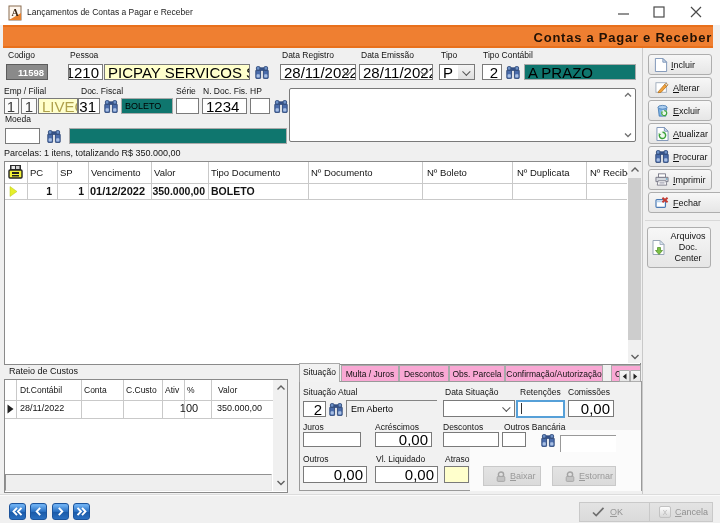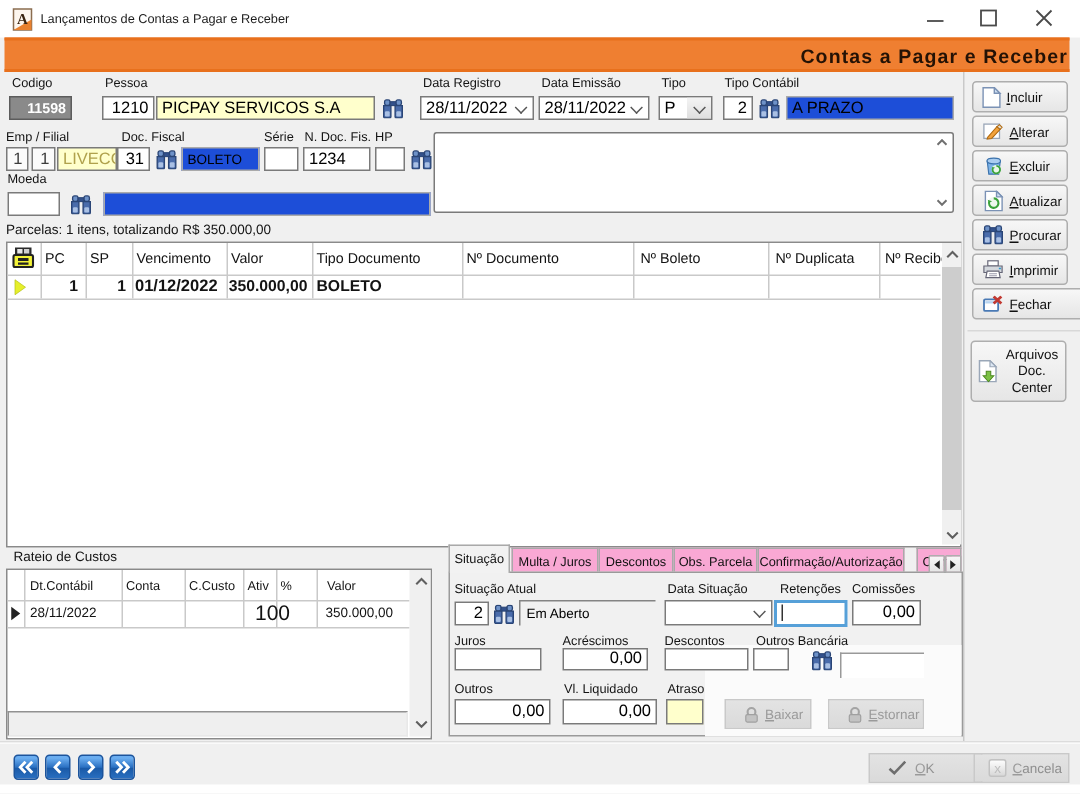--- a/index.html
+++ b/index.html
@@ -1,19 +1,19 @@
 <!DOCTYPE html>
 <html><head><meta charset="utf-8"><style>
 *{box-sizing:border-box;margin:0;padding:0}
 body{margin:0;font-family:"Liberation Sans",sans-serif}
 #win{position:relative;width:720px;height:529px;background:#f0f0f0;overflow:hidden}
 .lb{position:absolute;font-size:8.5px;color:#131313;white-space:nowrap;line-height:9px}
-.fd{position:absolute;background:#fff;border:1px solid #7a7a7a;font-size:11px;color:#000;white-space:nowrap;overflow:hidden;padding:1px 3px;line-height:11px;display:flex;align-items:center}
+.fd{position:absolute;background:#fff;border:1px solid #7a7a7a;font-size:15px;color:#000;white-space:nowrap;overflow:hidden;padding:1px 3px;line-height:11px;display:flex;align-items:center}
 .ra{justify-content:flex-end}
-.ro{background:#1d4ed8;border-color:#aaa}
+.ro{background:#0f766e;border-color:#aaa}
 .yl{background:#ffffcc}
 .gl{position:absolute;background:#c9c9c9}
 .bt{position:absolute;background:linear-gradient(#f7f7f7,#e6e6e6);border:1px solid #aeaeae;border-radius:3px;font-size:9px;color:#111;display:flex;align-items:center}
 .u{text-decoration:underline}
 svg{position:absolute}
 .bv{font-weight:bold;font-size:10.5px}
 .gh{font-size:9.5px}
 </style></head><body>
 <div id="win">
 <svg width="0" height="0" style="position:absolute">
@@ -246,21 +246,21 @@
 <div class="lb" style="left:20px;top:386px">Dt.Contábil</div>
 <div class="lb" style="left:84px;top:386px">Conta</div>
 <div class="lb" style="left:126px;top:386px">C.Custo</div>
 <div class="lb" style="left:165px;top:386px">Ativ</div>
 <div class="lb" style="left:187px;top:386px">%</div>
 <div class="lb" style="left:218px;top:386px">Valor</div>
 <svg style="left:7px;top:404px" width="7" height="10" viewBox="0 0 7 10">
       <path d="M0.5,0.5 L6.5,5 L0.5,9.5 Z" fill="#222"></path>
     </svg>
 <div class="lb" style="left:20px;top:404px;font-size:9px">28/11/2022</div>
-<div class="lb" style="left:170px;top:404px;width:38px;text-align:left;font-size:14px">100</div>
+<div class="lb" style="left:170px;top:404px;width:38px;text-align:center;font-size:11px">100</div>
 <div class="lb" style="left:217px;top:404px;font-size:9px">350.000,00</div>
 
 <div style="position:absolute;left:5px;top:474px;width:267px;height:17px;background:#efefef;border:1px solid #919191;border-bottom-color:#e8e8e8;border-right-color:#e8e8e8"></div>
 
 <div style="position:absolute;left:273px;top:380px;width:14px;height:111px;background:#f0f0f0"></div>
 <svg style="left:276px;top:384px" width="10" height="8" viewBox="0 0 10 8">
       <path d="M1.5,5.5 L5,2 L8.5,5.5" fill="none" stroke="#606060" stroke-width="1.4"></path>
     </svg>
 <svg style="left:276px;top:479px" width="10" height="8" viewBox="0 0 10 8">
       <path d="M1.5,2 L5,5.5 L8.5,2" fill="none" stroke="#606060" stroke-width="1.4"></path>

